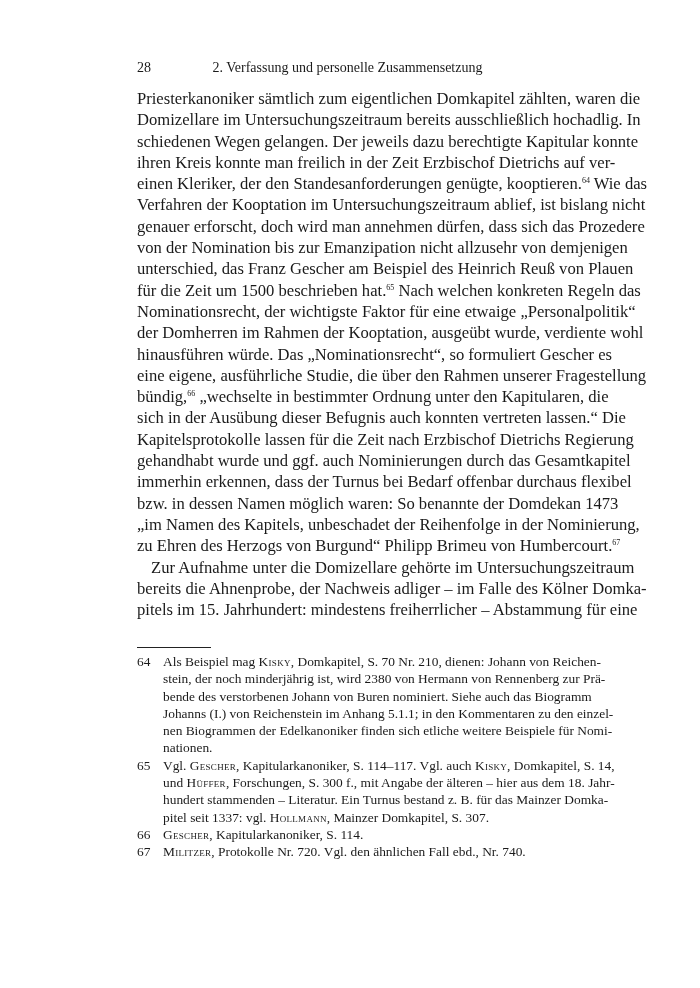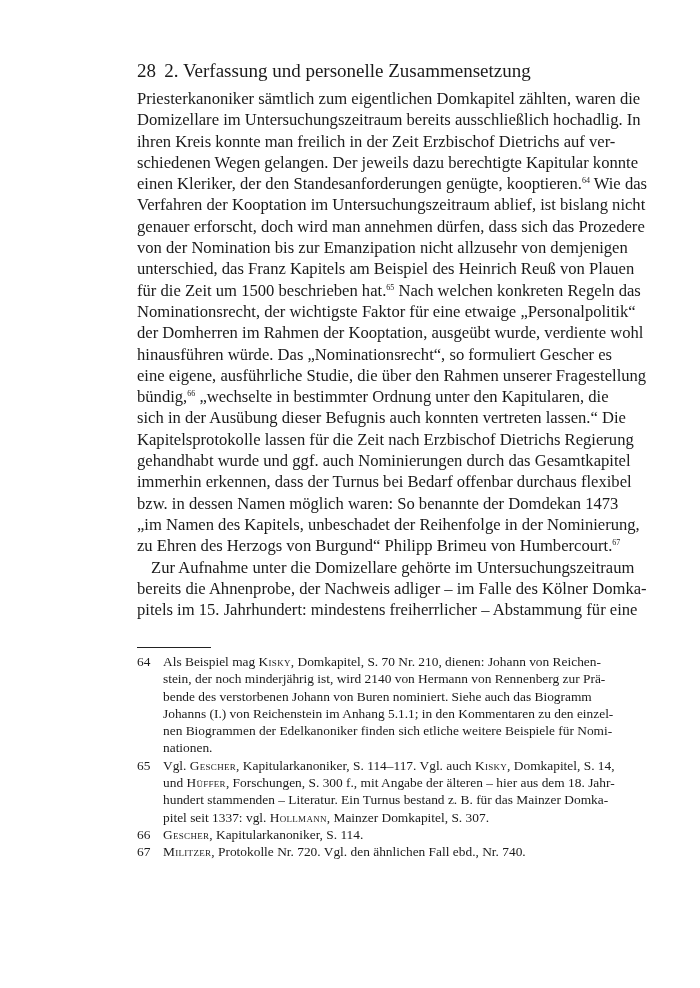--- a/index.html
+++ b/index.html
@@ -1,19 +1,19 @@
 <!DOCTYPE html>
 <html><head>
 <meta charset="utf-8">
 <style>
   html, body { margin: 0; padding: 0; background: #ffffff; }
   body { width: 700px; height: 988px; position: relative; overflow: hidden;
          font-family: "Liberation Serif", "DejaVu Serif", serif; color: #1a1a1a; }
   .page { position: absolute; left: 137px; top: 60px; width: 429px; }
-  .running-head { position: relative; height: 22px; font-size: 19px; }
+  .running-head { position: relative; height: 22px; font-size: 14px; }
   .page-number { position: absolute; left: 0; top: 0; }
   .running-title { position: absolute; left: 0; right: 8px; top: 0; text-align: center; }
   .body-text { margin-top: 6px; font-size: 16.6px; line-height: 21.3px; }
   .line { display: block; white-space: nowrap; text-align: justify; text-align-last: justify; height: 21.3px; }
   .line.last { text-align-last: left; }
   .line.indent { text-indent: 14px; }
   sup { font-size: 8px; line-height: 0; vertical-align: 6px; }
   .rule { position: absolute; left: 137px; top: 647px; width: 74px; border-top: 1px solid #222; }
   .footnotes { position: absolute; left: 137px; top: 653px; width: 429px; font-size: 13.4px; line-height: 17.3px; }
   .fn { position: relative; padding-left: 26px; }
@@ -27,27 +27,27 @@
 
 <div class="page">
   <div class="running-head">
     <span class="page-number">28</span>
     <span class="running-title">2. Verfassung und personelle Zusammensetzung</span>
   </div>
 
   <div class="body-text">
     <span class="line">Priesterkanoniker sämtlich zum eigentlichen Domkapitel zählten, waren die</span>
     <span class="line">Domizellare im Untersuchungszeitraum bereits ausschließlich hochadlig. In</span>
+    <span class="line">schiedenen Wegen gelangen. Der jeweils dazu berechtigte Kapitular konnte</span>
     <span class="line">ihren Kreis konnte man freilich in der Zeit Erzbischof Dietrichs auf ver-</span>
-    <span class="line">schiedenen Wegen gelangen. Der jeweils dazu berechtigte Kapitular konnte</span>
     <span class="line"><span>einen Kleriker, der den Standesanforderungen genügte, kooptieren.</span><sup>64</sup> <span>Wie das</span></span>
     <span class="line">Verfahren der Kooptation im Untersuchungszeitraum ablief, ist bislang nicht</span>
     <span class="line">genauer erforscht, doch wird man annehmen dürfen, dass sich das Prozedere</span>
     <span class="line">von der Nomination bis zur Emanzipation nicht allzusehr von demjenigen</span>
-    <span class="line">unterschied, das Franz Kapitels am Beispiel des Heinrich Reuß von Plauen</span>
+    <span class="line">unterschied, das Franz Gescher am Beispiel des Heinrich Reuß von Plauen</span>
     <span class="line"><span>für die Zeit um 1500 beschrieben hat.</span><sup>65</sup> <span>Nach welchen konkreten Regeln das</span></span>
     <span class="line">Nominationsrecht, der wichtigste Faktor für eine etwaige „Personalpolitik“</span>
     <span class="line">der Domherren im Rahmen der Kooptation, ausgeübt wurde, verdiente wohl</span>
     <span class="line">hinausführen würde. Das „Nominationsrecht“, so formuliert Gescher es</span>
     <span class="line">eine eigene, ausführliche Studie, die über den Rahmen unserer Fragestellung</span>
     <span class="line"><span>bündig,</span><sup>66</sup> <span>„wechselte in bestimmter Ordnung unter den Kapitularen, die</span></span>
     <span class="line">sich in der Ausübung dieser Befugnis auch konnten vertreten lassen.“ Die</span>
     <span class="line">Kapitelsprotokolle lassen für die Zeit nach Erzbischof Dietrichs Regierung</span>
     <span class="line">gehandhabt wurde und ggf. auch Nominierungen durch das Gesamtkapitel</span>
     <span class="line">immerhin erkennen, dass der Turnus bei Bedarf offenbar durchaus flexibel</span>
@@ -59,21 +59,21 @@
     <span class="line">pitels im 15. Jahrhundert: mindestens freiherrlicher – Abstammung für eine</span>
   </div>
 </div>
 
 <div class="rule"></div>
 
 <div class="footnotes">
   <div class="fn">
     <span class="fn-num">64</span>
     <span class="fn-line"><span>Als Beispiel mag </span><span class="sc">Kisky</span><span>, Domkapitel, S. 70 Nr. 210, dienen: Johann von Reichen-</span></span>
-    <span class="fn-line">stein, der noch minderjährig ist, wird 2140 von Hermann von Rennenberg zur Prä-</span>
+    <span class="fn-line">stein, der noch minderjährig ist, wird 2380 von Hermann von Rennenberg zur Prä-</span>
     <span class="fn-line">bende des verstorbenen Johann von Buren nominiert. Siehe auch das Biogramm</span>
     <span class="fn-line">Johanns (I.) von Reichenstein im Anhang 5.1.1; in den Kommentaren zu den einzel-</span>
     <span class="fn-line">nen Biogrammen der Edelkanoniker finden sich etliche weitere Beispiele für Nomi-</span>
     <span class="fn-line last">nationen.</span>
   </div>
   <div class="fn">
     <span class="fn-num">65</span>
     <span class="fn-line"><span>Vgl. </span><span class="sc">Gescher</span><span>, Kapitularkanoniker, S. 114–117. Vgl. auch </span><span class="sc">Kisky</span><span>, Domkapitel, S. 14,</span></span>
     <span class="fn-line"><span>und </span><span class="sc">Hüffer</span><span>, Forschungen, S. 300 f., mit Angabe der älteren – hier aus dem 18. Jahr-</span></span>
     <span class="fn-line">hundert stammenden – Literatur. Ein Turnus bestand z. B. für das Mainzer Domka-</span>

